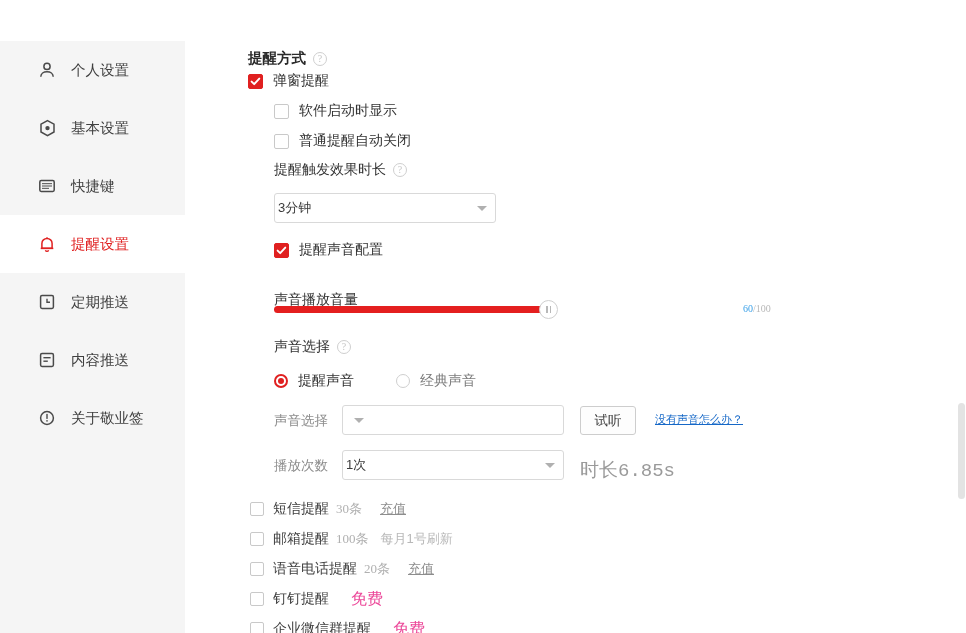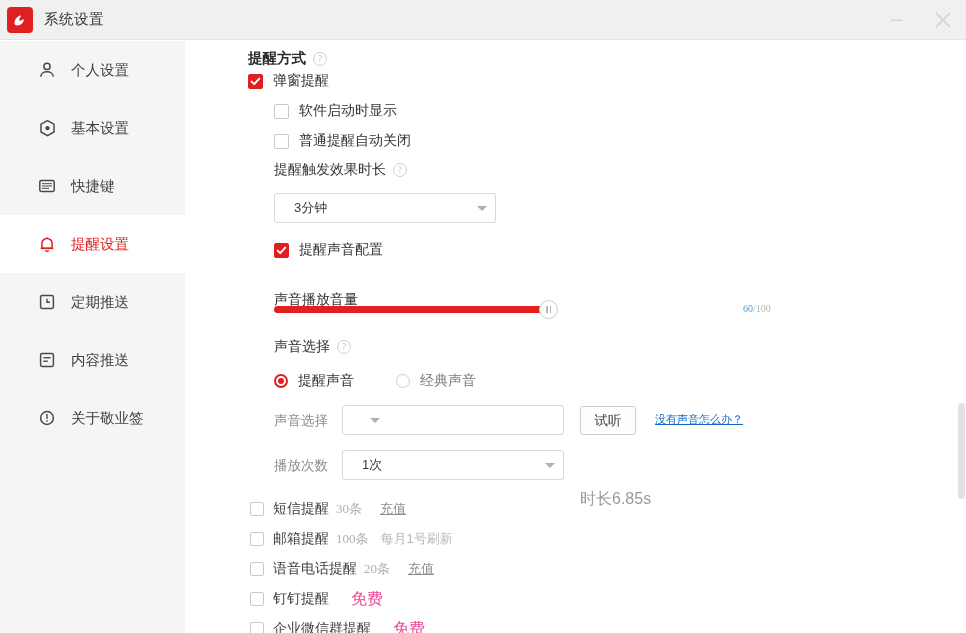--- a/index.html
+++ b/index.html
@@ -104,21 +104,21 @@
   .radio.sel { border: 2px solid #e02020; }
   .radio.sel i {
     width: 6px; height: 6px; border-radius: 50%; background: #e02020;
     display: block;
   }
 
   
   .sel-box {
     height: 30px; border: 1px solid #d9d9d9; border-radius: 3px;
     background: #fff; display: flex; align-items: center;
-    padding: 0 8px 0 19px; font-size: 13px; color: #3a3a3a;
+    padding: 0 8px 0 3px; font-size: 13px; color: #3a3a3a;
     position: absolute;
   }
   .sel-box .val { flex: 1 1 auto; }
   .caret {
     width: 0; height: 0; border-left: 5px solid transparent;
     border-right: 5px solid transparent; border-top: 5px solid #b0b0b0;
     margin-left: 8px; flex: 0 0 auto;
   }
 
   
@@ -155,22 +155,22 @@
     position: absolute; height: 29px; min-width: 56px;
     border: 1px solid #cdcdcd; border-radius: 3px;
     background: #fdfdfd; color: #3a3a3a; font-size: 13.5px;
     display: flex; align-items: center; justify-content: center;
     font-family: "Liberation Sans", sans-serif; cursor: pointer;
   }
   .link {
     position: absolute; font-size: 11px; color: #1668c7;
     text-decoration: underline; cursor: pointer; white-space: nowrap;
   }
-  .muted { position: absolute; font-size: 16px; color: #9a9a9a;
-           font-family: Liberation Sans, sans-serif; margin-top: 32px; }
+  .muted { position: absolute; font-size: 19px; color: #9a9a9a;
+           font-family: Liberation Mono, monospace; }
 
   
   .blist { position: absolute; left: 250px; top: 494px; }
   .brow { display: flex; align-items: center; height: 30px; }
   .brow .cb { width: 14px; height: 14px; }
   .brow .nm { margin-left: 9px; font-size: 14px; color: #404040; }
   .brow .qty { margin-left: 7px; font-size: 13px; color: #b0b0b0;
                font-family: "Liberation Serif", serif; }
   .brow .act { margin-left: 18px; font-size: 13px; color: #8d8d8d;
                text-decoration: underline; cursor: pointer; }
@@ -189,40 +189,20 @@
   .hr-top {
     position: absolute; left: 186px; top: 41px; width: 780px; height: 1px;
     background: #e8e8e8;
   }
 </style>
 </head>
 <body>
 
 <div id="app">
 
-  <div class="titlebar">
-    <div class="logo">
-      <svg width="18" height="18" viewBox="0 0 18 18">
-        <path d="M3.5 12.4c0-3.6 2.4-6.8 5.6-7.9 .6-.2 1.1 .5 .7 1-1 1.2-1.5 2.3-1.5 3.3 0 .7 .4 1 1 1 .8 0 1.6-.5 2.6-1.2 .5-.4 1.2 .1 1 .7-.8 3-3.4 5.1-6.3 5.1-1.8 0-3.1-.8-3.1-2z" fill="#fff"></path>
-      </svg>
-    </div>
-    <div class="app-title">系统设置</div>
-    <div class="win-btns">
-      <div class="win-btn min">
-        <svg width="16" height="16" viewBox="0 0 16 16">
-            <rect x="2" y="7.5" width="12" height="1.6" fill="#d6d6d6"></rect>
-          </svg>
-      </div>
-      <div class="win-btn">
-        <svg width="22" height="22" viewBox="0 0 22 22">
-          <path d="M4 4 L18 18 M18 4 L4 18" stroke="#d6d6d6" stroke-width="1.8" fill="none"></path>
-        </svg>
-      </div>
-    </div>
-  </div>
 
   <div class="sidebar">
 
     <div class="nav-item">
       <span class="nav-ico">
         <svg width="18" height="18" viewBox="0 0 18 18">
             <circle cx="9" cy="5.4" r="3.1" fill="none" stroke="#4a4a4a" stroke-width="1.5"></circle>
             <path d="M2.8 15.8c0-3.3 2.8-5.1 6.2-5.1s6.2 1.8 6.2 5.1" fill="none" stroke="#4a4a4a" stroke-width="1.5"></path>
           </svg>
       </span>

